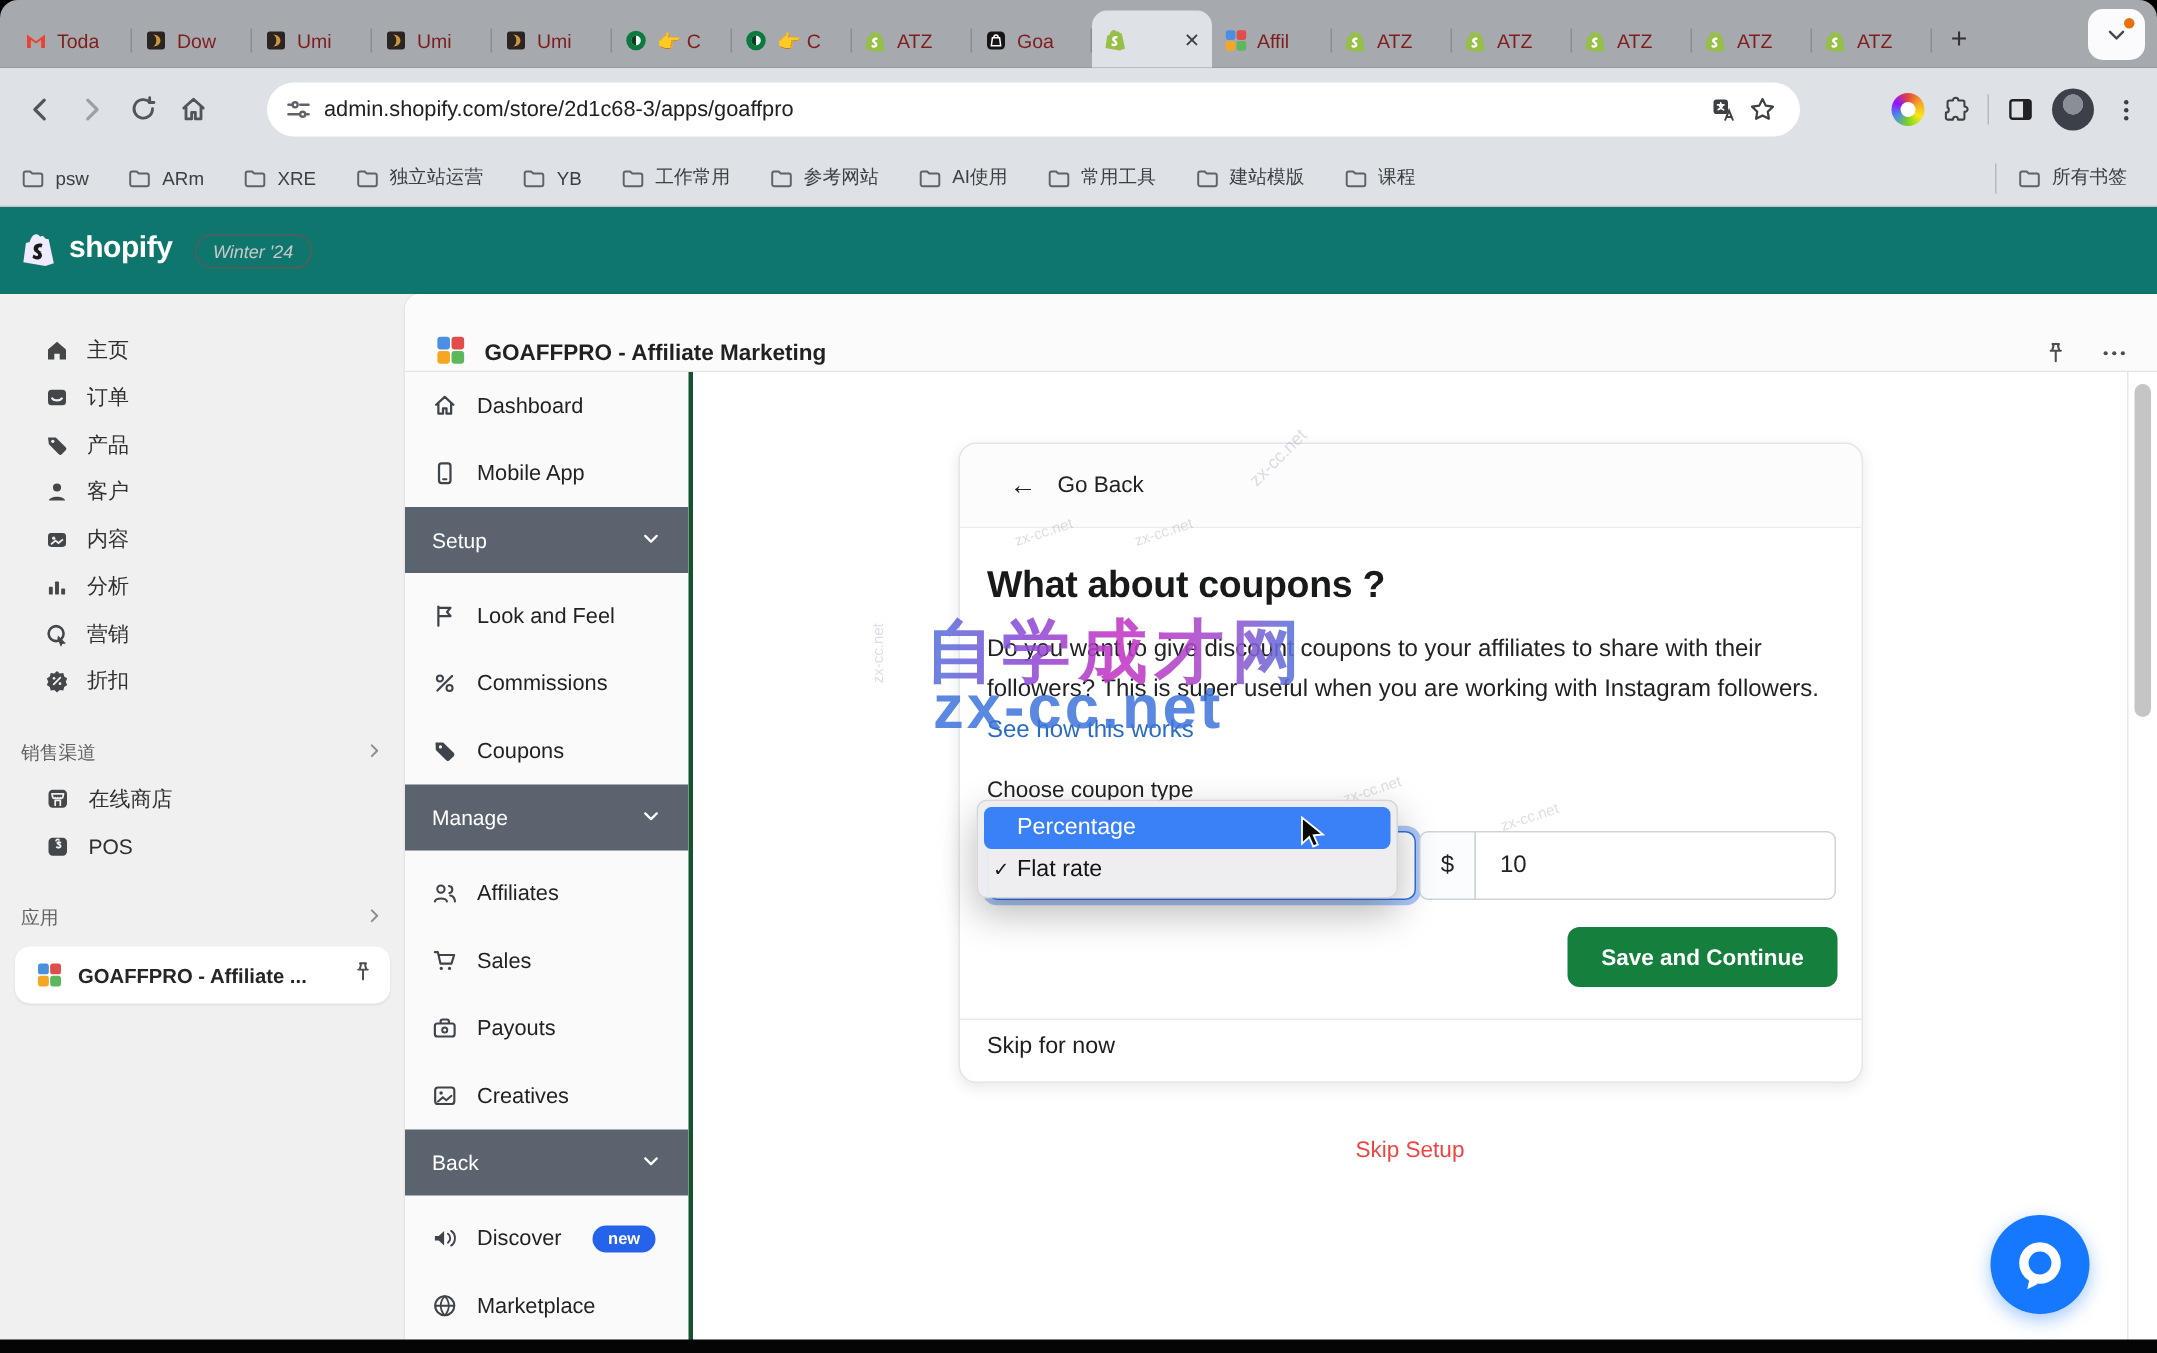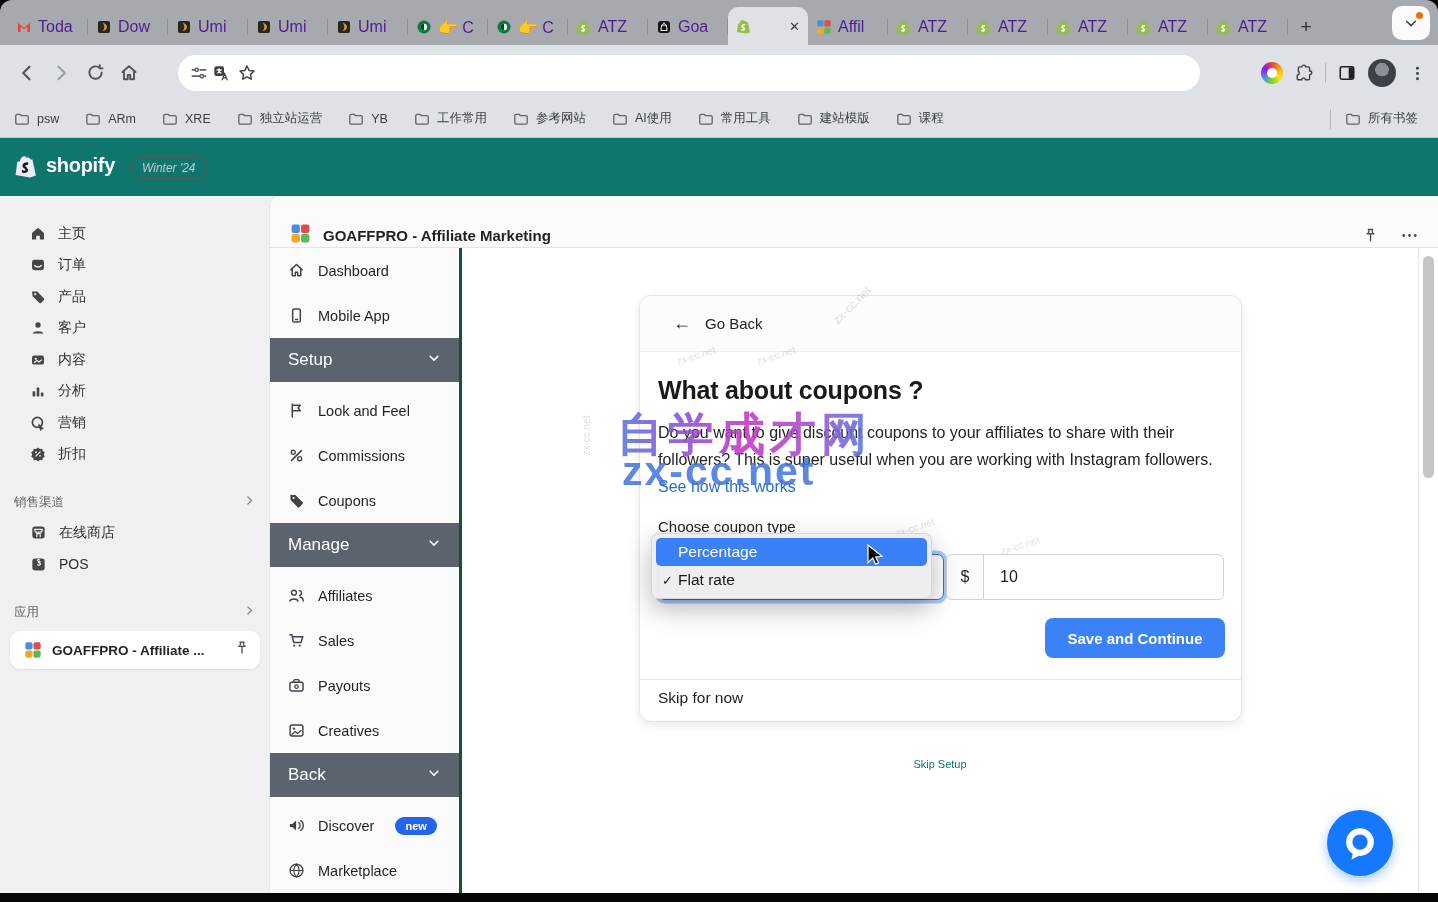--- a/index.html
+++ b/index.html
@@ -4,21 +4,21 @@
 <style>
   * { margin:0; padding:0; box-sizing:border-box; }
   html,body { width:1438px; height:902px; overflow:hidden; background:#000; font-family:"Liberation Sans","DejaVu Sans",sans-serif; }
   .screen { position:relative; width:1438px; height:902px; background:#000; overflow:hidden; }
 
   
   .tabstrip { position:absolute; left:0; top:0; width:1438px; height:45px; background:#000; }
   .tabstrip-inner { position:absolute; inset:0; background:#a6a9ae; border-radius:12px 12px 0 0; display:flex; align-items:flex-end; }
   .tabs { display:flex; align-items:flex-end; height:45px; padding-left:8px; }
   .tab { position:relative; width:80px; height:36px; display:flex; align-items:center; gap:6px; padding:0 8px; cursor:pointer; }
-  .tab .tlabel { font-size:16px; color:#4c1d95; white-space:nowrap; overflow:hidden; max-width:44px; }
+  .tab .tlabel { font-size:13px; color:#7f1d1d; white-space:nowrap; overflow:hidden; max-width:44px; }
   .tab .divider { position:absolute; right:0; top:10px; width:1px; height:16px; background:#8b8e93; }
   .tab.active { background:#dee1e6; border-radius:10px 10px 0 0; height:38px; }
   .tab-close { font-size:13px; color:#3c4043; font-weight:bold; margin-left:auto; line-height:1; }
   .newtab-btn { width:28px; height:28px; margin:0 0 4px 4px; display:flex; align-items:center; justify-content:center; font-size:19px; color:#2f3134; cursor:pointer; }
   .overflow-btn { position:absolute; right:8px; top:6px; width:38px; height:34px; background:#fbfbfd; border-radius:10px; display:flex; align-items:center; justify-content:center; color:#45484c; font-size:14px; cursor:pointer; }
   .overflow-dot { position:absolute; right:7px; top:6px; width:7px; height:7px; border-radius:50%; background:#e8710a; }
 
   
   .toolbar { position:absolute; left:0; top:45px; width:1438px; height:55px; background:#dee1e6; display:flex; align-items:center; }
   .nav-ic { width:34px; height:34px; display:flex; align-items:center; justify-content:center; color:#51555a; cursor:pointer; }
@@ -68,21 +68,21 @@
   .app-surface { position:absolute; left:270px; top:0; width:1168px; height:100%; background:#fff; border-radius:10px 0 0 0; box-shadow:0 0 0 1px rgba(0,0,0,.04); }
   .app-titlebar { position:absolute; left:0; top:0; width:100%; height:52px; background:#fbfbfb; border-bottom:1px solid #e3e3e3; border-radius:10px 0 0 0; display:flex; align-items:flex-end; padding:3px 20px; gap:12px; }
   .app-title { font-size:15px; font-weight:600; color:#1f2123; }
   .tb-act { margin-left:auto; display:flex; gap:22px; color:#4a4d52; }
   .tb-act .aic { cursor:pointer; display:flex; align-items:center; }
 
   
   .appnav { position:absolute; left:0; top:52px; width:192px; height:calc(100% - 52px); background:#fafafa; border-right:3px solid #14532d; overflow:hidden; }
   .an-item { height:45px; display:flex; align-items:center; gap:13px; padding-left:18px; font-size:14.5px; color:#1f2123; cursor:pointer; }
   .an-item svg { color:#3f434a; flex:0 0 auto; }
-  .an-sec { height:44px; margin:0; background:#5b636e; color:#fff; display:flex; align-items:center; padding:0 18px; font-size:17px; cursor:pointer; }
+  .an-sec { height:44px; margin:0; background:#5b636e; color:#fff; display:flex; align-items:center; padding:0 18px; font-size:14px; cursor:pointer; }
   .an-sec + .an-item { margin-top:6px; }
   .an-sec .chev { margin-left:auto; }
   .an-badge { margin-left:8px; background:#2563eb; color:#fff; font-size:11px; font-weight:bold; padding:3px 10px; border-radius:10px; }
 
   
   .app-main { position:absolute; left:192px; top:52px; width:976px; height:calc(100% - 52px); background:#fff; }
   .scrolltrack { position:absolute; right:0; top:0; width:20px; height:100%; background:#fff; border-left:1px solid #e7e7e7; }
   .scrollthumb { position:absolute; left:4px; top:8px; width:11px; height:222px; background:#c5c5c7; border-radius:6px; cursor:grab; }
 
   
@@ -90,33 +90,33 @@
   .goback-row { height:56px; display:flex; align-items:center; gap:14px; padding:0 0 0 33px; border-bottom:1px solid #ebebec; background:#fcfcfc; border-radius:12px 12px 0 0; cursor:pointer; }
   .goback-arrow { font-size:18px; color:#202223; }
   .goback-label { font-size:15px; color:#202223; }
   .card-title { position:absolute; left:18px; top:80px; font-size:25px; font-weight:bold; color:#17191a; letter-spacing:-.2px; }
   .card-desc { position:absolute; left:18px; top:123px; width:566px; font-size:16px; line-height:27px; color:#202223; }
   .card-desc a { color:#2a6cc4; text-decoration:none; cursor:pointer; }
   .field-label { position:absolute; left:18px; top:222px; font-size:15px; color:#202223; z-index:1; }
   .sel-box { position:absolute; left:18px; top:258px; width:286px; height:46px; background:#fff; border:1px solid #2f6fe0; border-radius:7px; box-shadow:0 0 0 3.5px rgba(72,133,237,.45); z-index:2; }
   .addon { position:absolute; left:306px; top:258px; width:38px; height:46px; background:#fbfcfd; border:1px solid #cfd3d8; border-radius:6px 0 0 6px; display:flex; align-items:center; justify-content:center; font-size:16px; color:#202223; z-index:2; }
   .amt-input { position:absolute; left:343px; top:258px; width:241px; height:46px; background:#fff; border:1px solid #cfd3d8; border-radius:0 6px 6px 0; display:flex; align-items:center; padding-left:16px; font-size:16px; color:#202223; z-index:2; cursor:text; }
-  .save-btn { position:absolute; left:405px; top:322px; width:180px; height:40px; background:#3b82f6; border:none; border-radius:8px; color:#fff; font-size:15px; font-weight:600; font-family:inherit; cursor:pointer; z-index:2; }
+  .save-btn { position:absolute; left:405px; top:322px; width:180px; height:40px; background:#15803d; border:none; border-radius:8px; color:#fff; font-size:15px; font-weight:600; font-family:inherit; cursor:pointer; z-index:2; }
   .card-divider { position:absolute; left:0; top:383px; width:100%; height:1px; background:#e8e8e9; }
   .skip-row { position:absolute; left:18px; top:393px; font-size:15.5px; color:#1c1e1f; cursor:pointer; }
 
   
   .dropdown { position:absolute; left:11px; top:237px; width:281px; background:rgba(237,237,240,.97); border:1px solid rgba(0,0,0,.1); border-radius:7px; box-shadow:0 10px 26px rgba(0,0,0,.28); padding:4px; z-index:10; }
   .dd-opt { height:28px; display:flex; align-items:center; padding-left:22px; font-size:15.5px; color:#141516; border-radius:5px; position:relative; cursor:pointer; }
   .dd-opt.hl { background:#3a80f7; color:#fff; }
   .dd-opt .chk { position:absolute; left:6px; font-size:13px; }
 
   .cursor-arrow { position:absolute; left:226px; top:248px; z-index:20; pointer-events:none; }
 
-  .skip-setup { position:absolute; left:0; top:510px; width:956px; text-align:center; font-size:11px; color:#0f766e; cursor:pointer; }
+  .skip-setup { position:absolute; left:0; top:510px; width:956px; text-align:center; font-size:15px; color:#ef4444; cursor:pointer; }
 
   .chat-bubble { position:absolute; left:865px; top:562px; width:66px; height:66px; border-radius:50%; background:#1677ff; box-shadow:0 4px 12px rgba(22,119,255,.4); display:flex; align-items:center; justify-content:center; cursor:pointer; }
 
   
   .wm { position:absolute; z-index:50; pointer-events:none; font-weight:bold; white-space:nowrap; }
   .wm1 { left:617px; top:404px; font-size:46px; letter-spacing:5px; background:linear-gradient(90deg,#5577dd,#8a4fd8,#c437c4,#a94ccc,#4f7be0); -webkit-background-clip:text; background-clip:text; color:transparent; opacity:.88; }
   .wm2 { left:622px; top:448px; font-size:41px; letter-spacing:2px; color:#3f74db; opacity:.85; }
   .wm-tile { position:absolute; z-index:6; font-size:10px; color:#7e8aa0; opacity:.28; transform:rotate(-18deg); pointer-events:none; }
 
   .bottom-bar { position:absolute; left:0; top:893px; width:1438px; height:9px; background:#050505; z-index:60; }
@@ -293,20 +293,21 @@
         </svg>
       </div>
     <div class="url-pill">
       <svg viewBox="0 0 16 16" width="18" height="18">
           <g stroke="#5f6368" stroke-width="1.4" fill="none" stroke-linecap="round">
             <circle cx="6" cy="5.2" r="1.5"></circle>
             <path d="M9 5.2h5M2 5.2h2.5M2 10.8h6.5M13 10.8h1"></path>
             <circle cx="10.5" cy="10.8" r="1.5"></circle>
           </g>
         </svg>
+      <span class="url-text">admin.shopify.com/store/2d1c68-3/apps/goaffpro</span>
       <div class="pill-ic">
           <svg viewBox="0 0 16 16" width="17" height="17">
             <g stroke="#3c4043" stroke-width="1.1" fill="none" stroke-linecap="round">
               <rect x="1.8" y="1.8" width="8" height="8" rx="1.4" fill="#3c4043"></rect>
               <path d="M3.8 4.6h4M5.8 3.4v1.2M4.2 7.6c1.6-.6 2.6-1.9 2.9-3M5.2 5.4c.4 1.1 1.3 2 2.4 2.3" stroke="#fff"></path>
               <path d="M8.6 14 11 8.2 13.4 14M9.5 12.2h3" stroke="#3c4043" stroke-width="1.2"></path>
             </g>
           </svg>
         </div>
       <div class="pill-ic">

